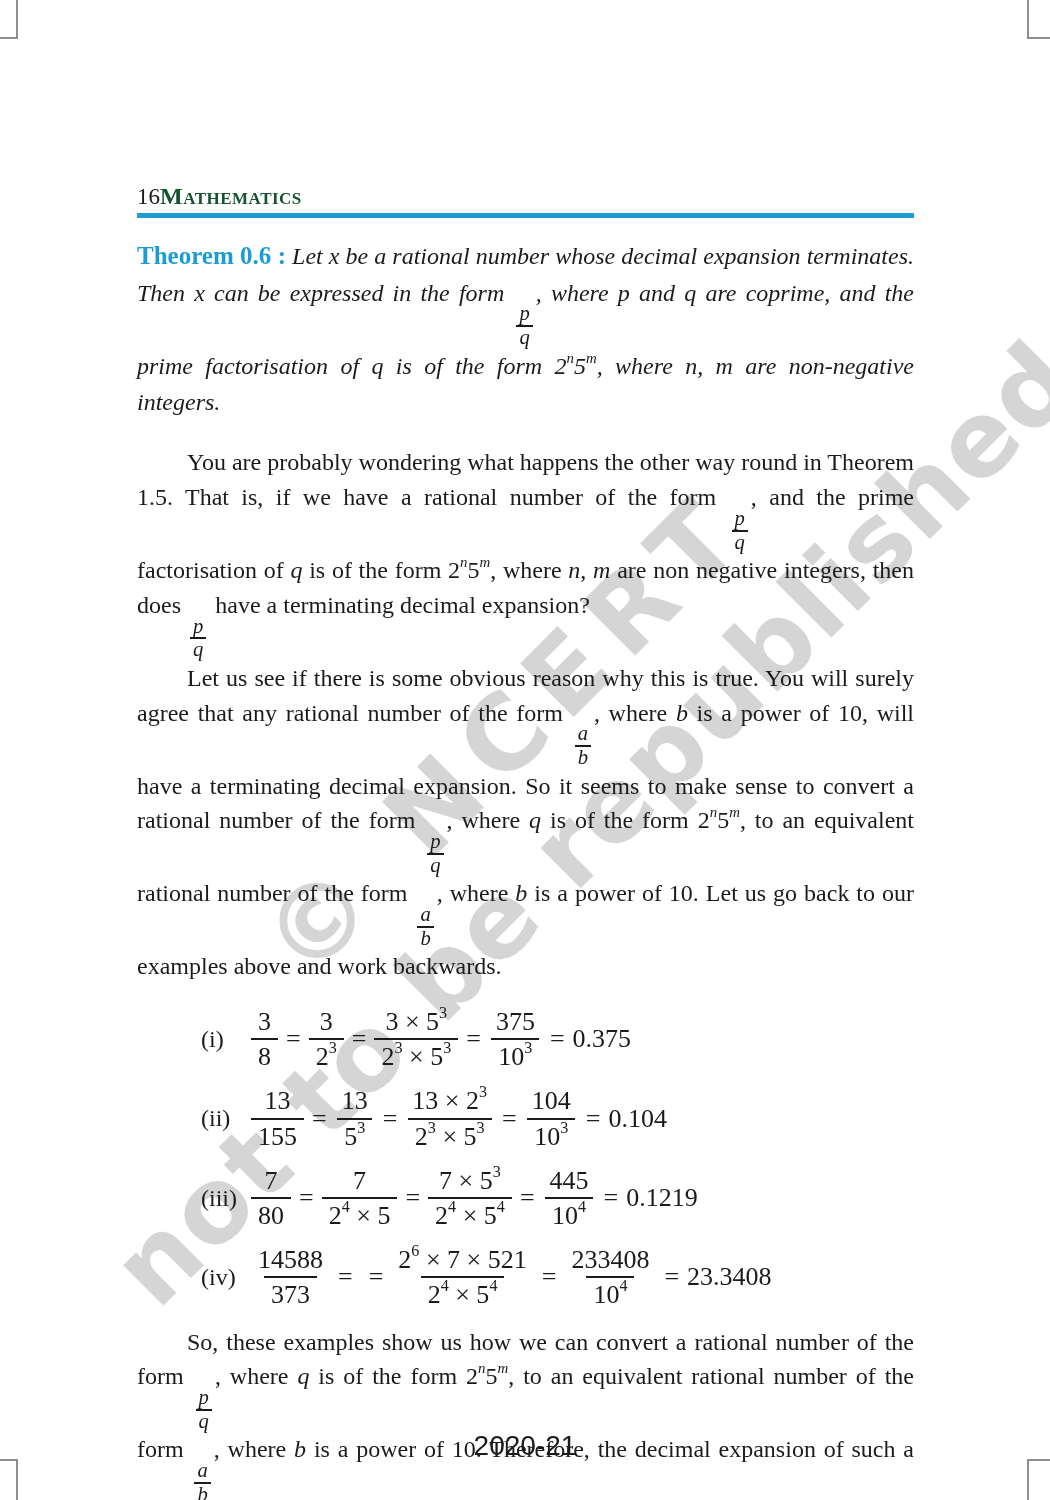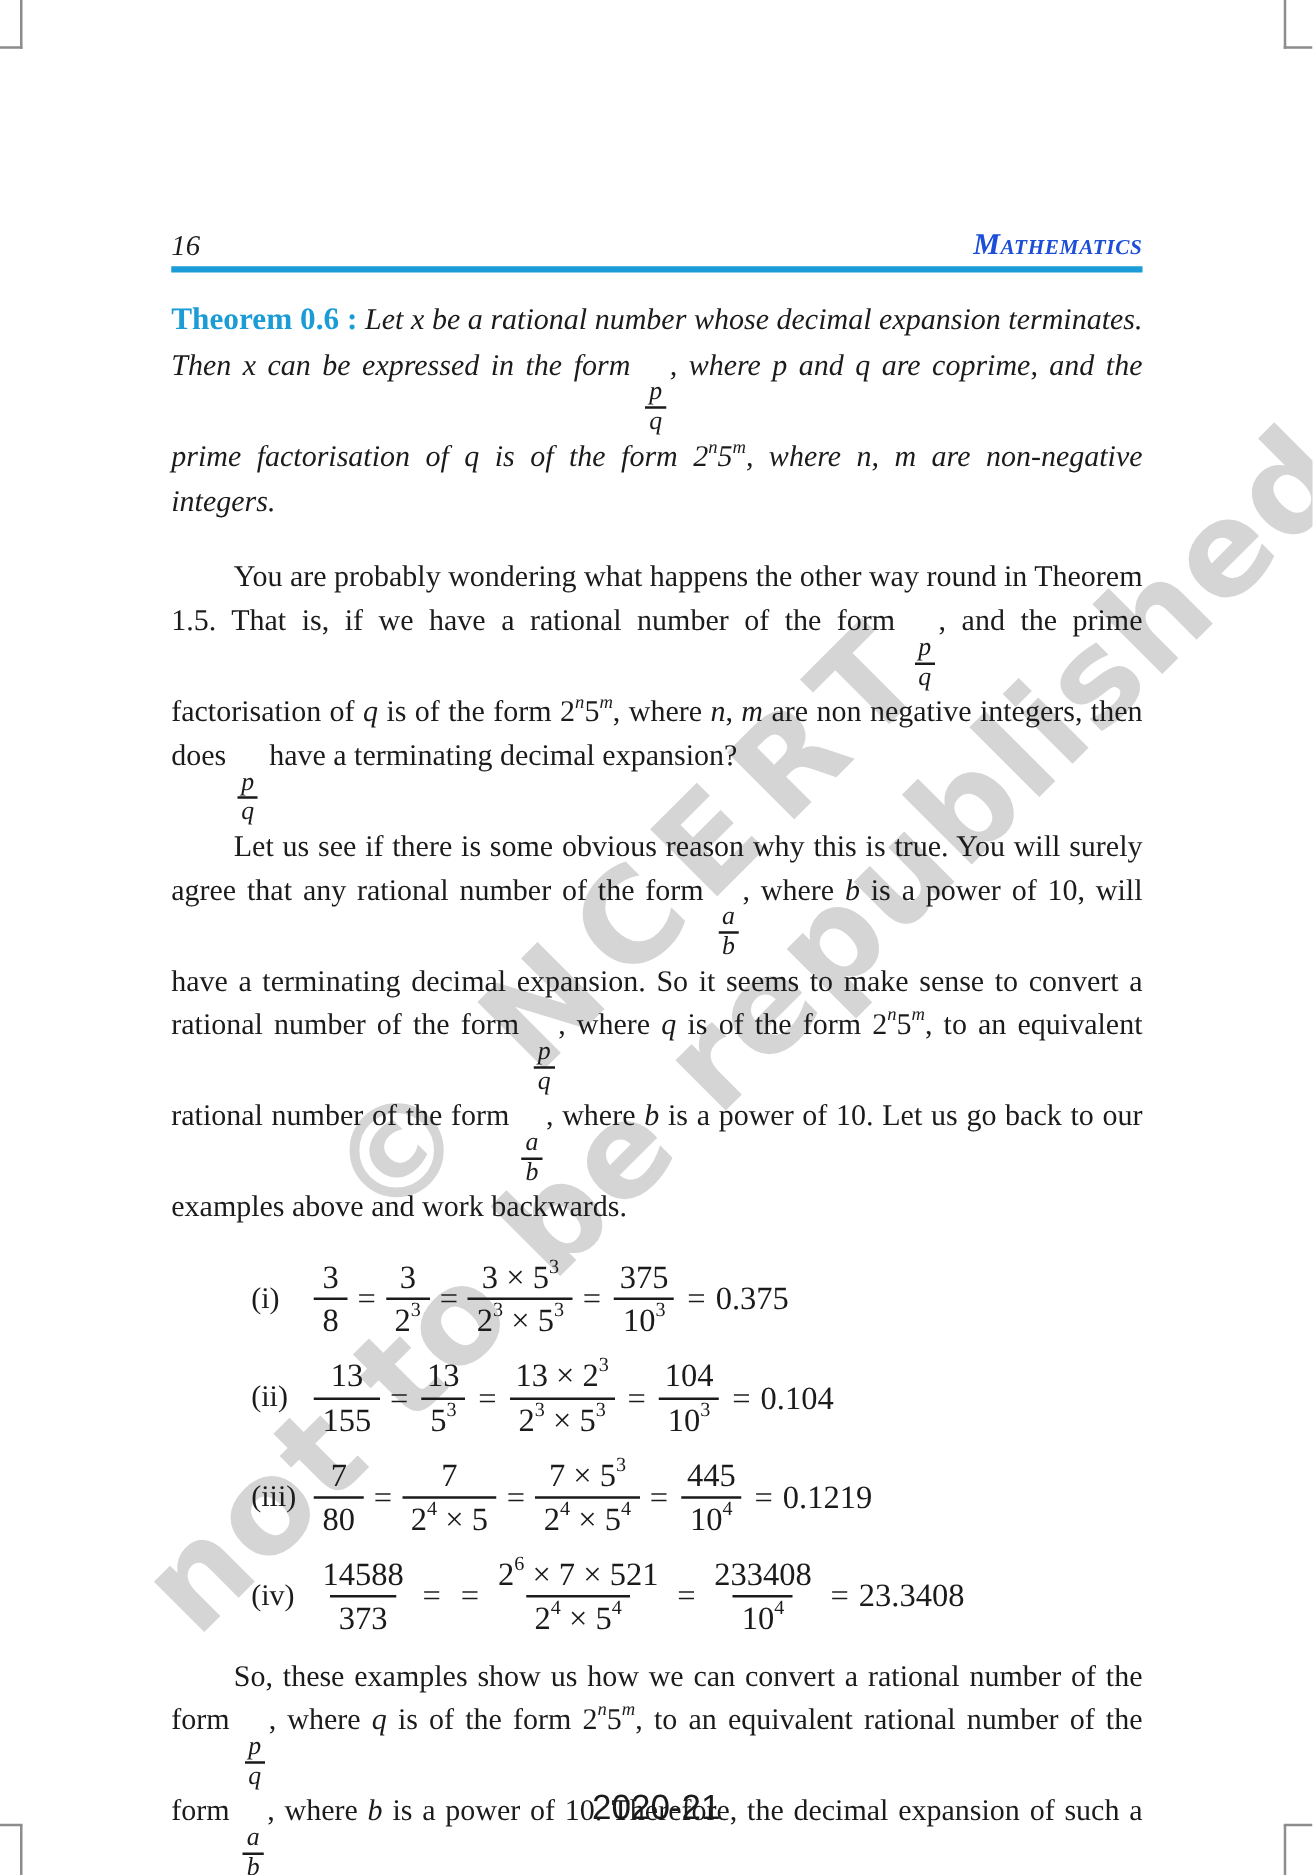--- a/index.html
+++ b/index.html
@@ -23,25 +23,25 @@
     position:absolute;left:-170px;top:655px;width:1440px;z-index:0;
     transform:rotate(-45deg);
     display:flex;flex-direction:column;align-items:center;gap:4px;
     color:#d5d5d5;font-family:"DejaVu Sans","Liberation Sans",sans-serif;
     font-weight:700;pointer-events:none;user-select:none;
   }
   .wm1{font-size:104px;letter-spacing:16px;white-space:nowrap;}
   .wm2{font-size:104px;letter-spacing:2px;white-space:nowrap;}
   
   .content{position:absolute;left:137px;top:183px;width:777px;z-index:2;}
-  .header-row{display:flex;justify-content:space-between;align-items:flex-end;font-style:italic;}
+  .header-row{display:flex;justify-content:flex-start;align-items:flex-end;}
   .page-num{font-size:23px;}
   .subject{
     font-variant:small-caps;font-weight:600;font-size:24px;
-    color:#1d4ed8;letter-spacing:0.5px;
+    color:#14532d;letter-spacing:0.5px;
   }
   .rule{height:5px;background:#1b9cd7;margin-top:3px;}
   p{margin:0;text-align:justify;font-size:24px;line-height:1.45;}
   .indent{text-indent:50px;}
   .theorem{line-height:1.5;}
   .theorem .tbody{font-style:italic;}
   .tlabel{color:#1b9cd7;font-weight:bold;font-style:normal;font-size:25px;}
   .mt-theorem15{margin-top:19px;}
   .mt-p2{margin-top:25px;}
   .mt-p3{margin-top:0;}

